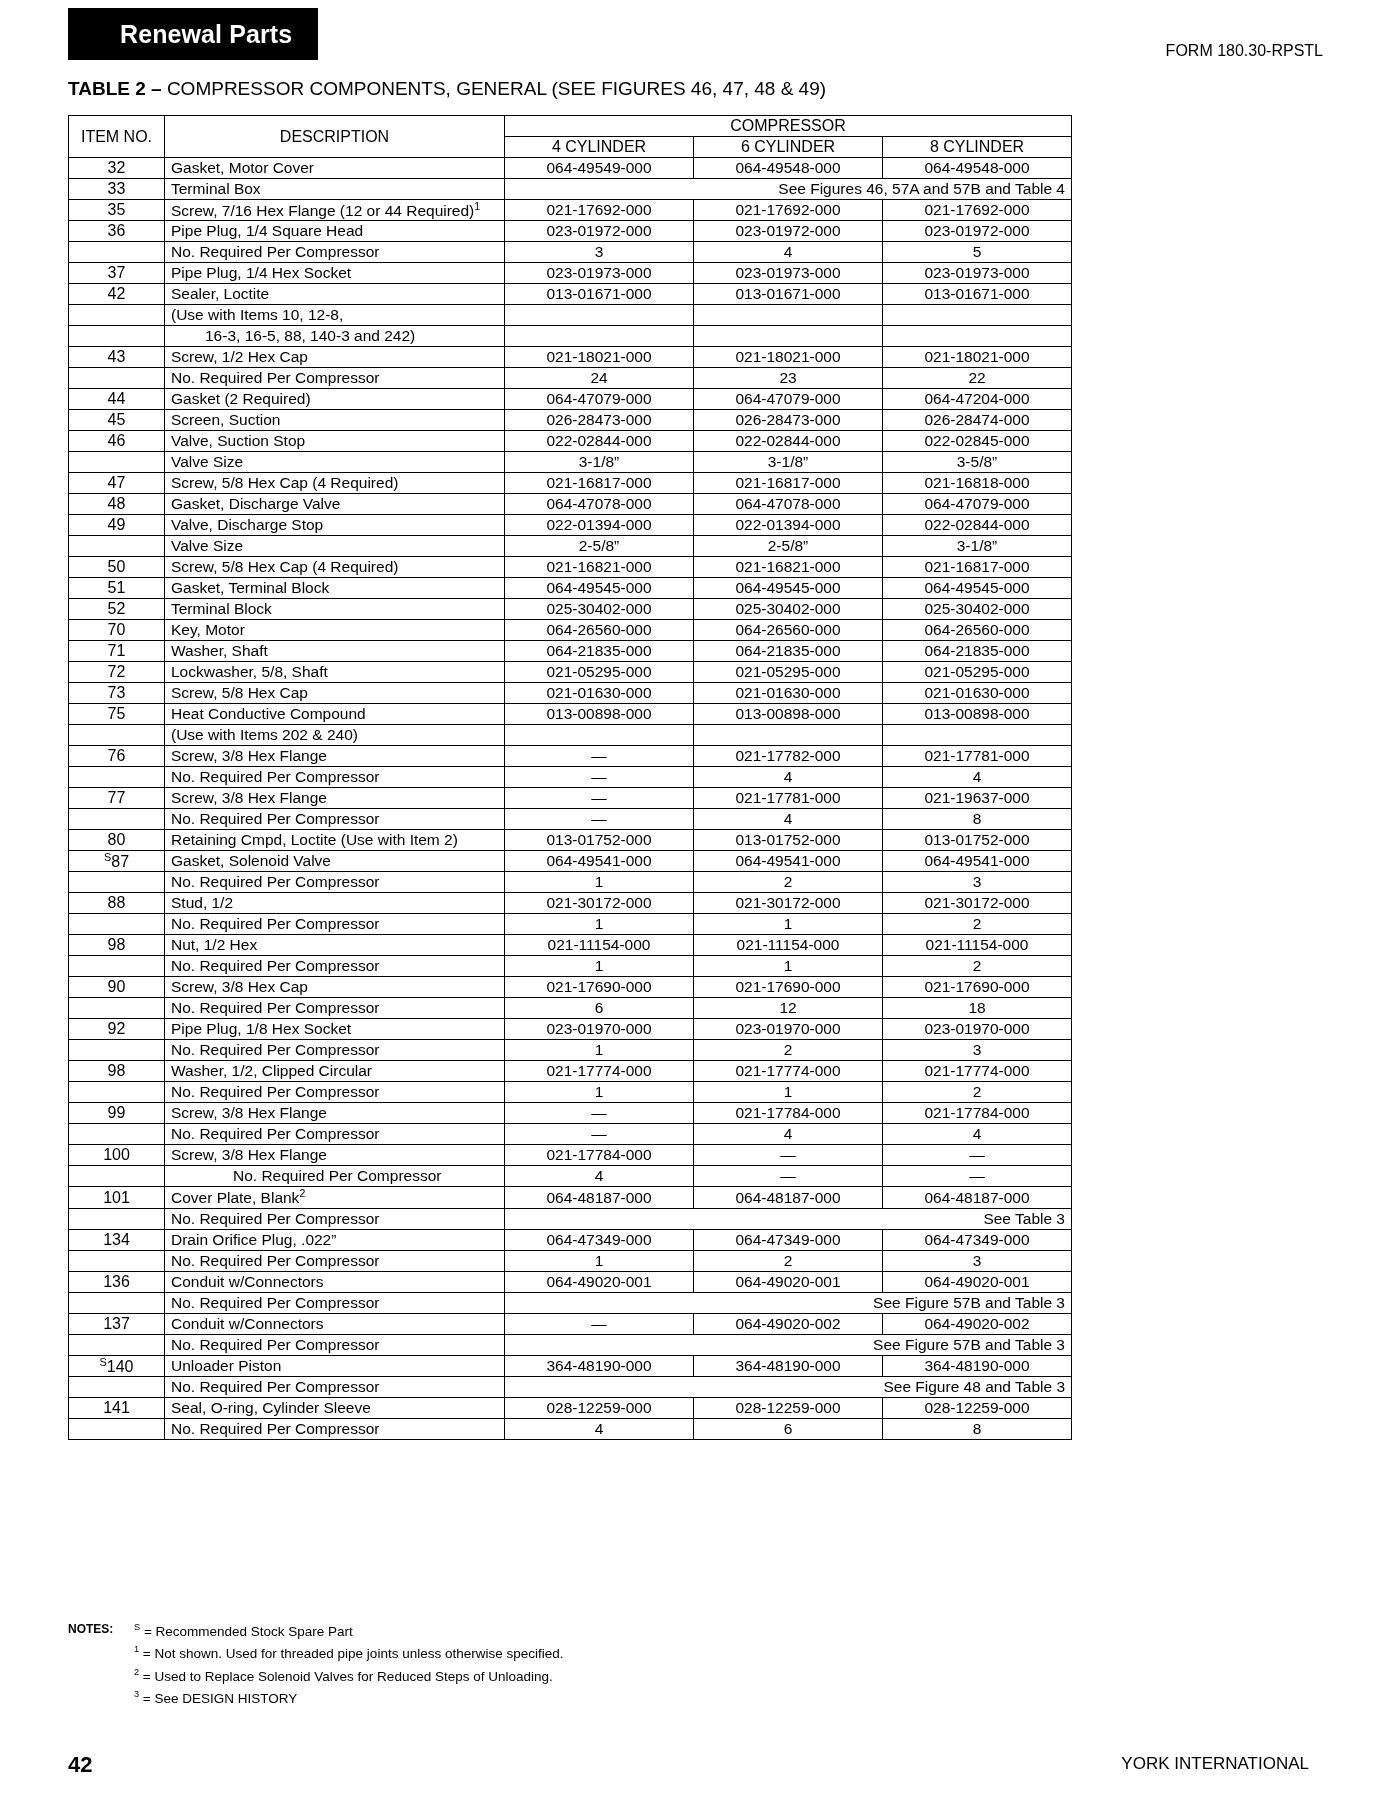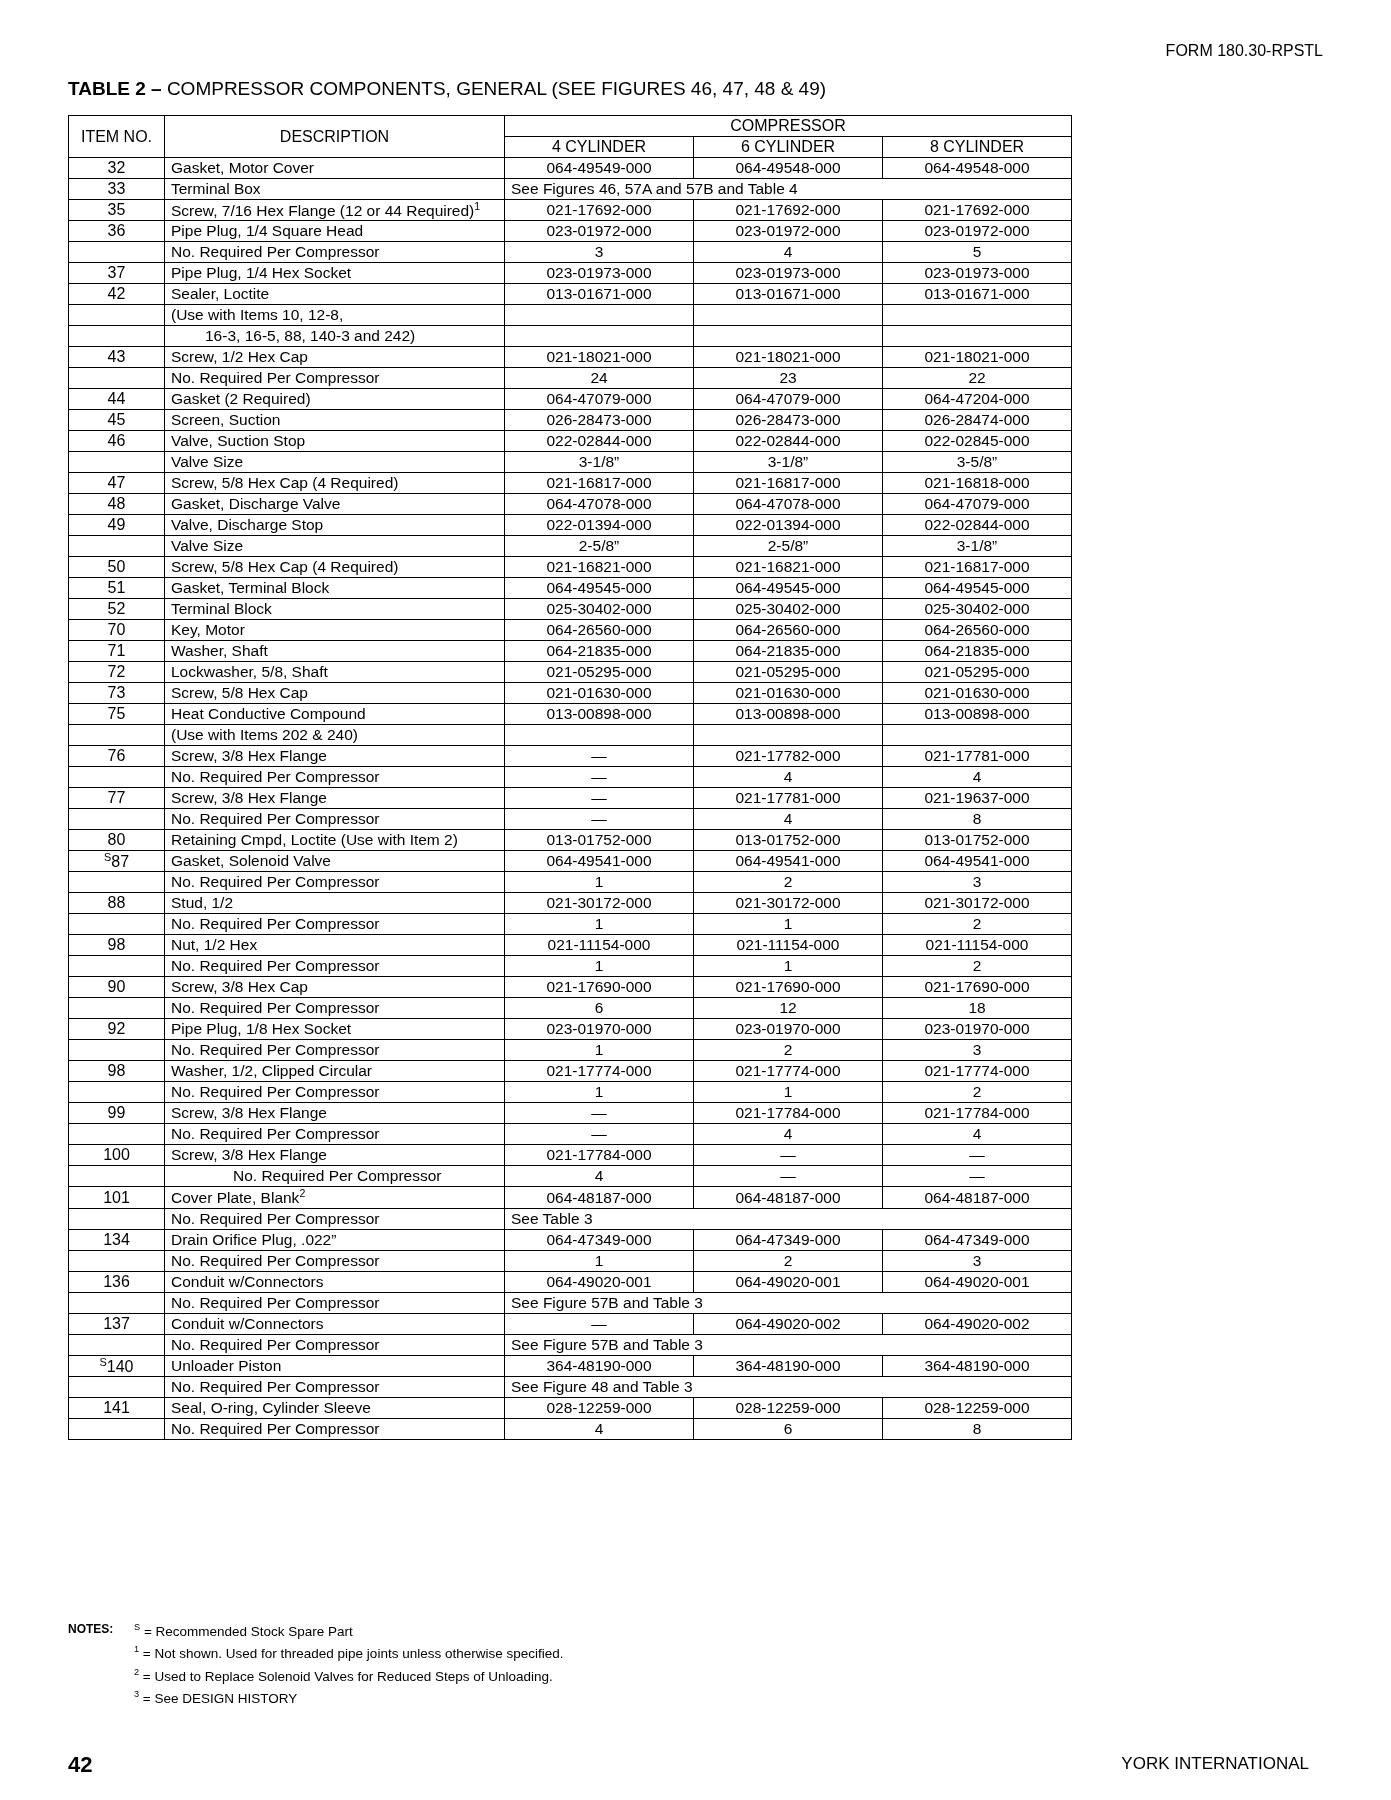--- a/index.html
+++ b/index.html
@@ -84,21 +84,21 @@
   th.hd-cyl  { height: 22px; }
 
   
   td.item {
     text-align: center;
     font-weight: bold;
     font-size: 16px;
   }
   td.desc { text-align: left; padding-left: 10px; }
   td.val  { text-align: center; }
-  td.span3 { text-align: left; }
+  td.span3 { text-align: right; }
   tr.grouped td.item, tr.grouped td.desc { border-bottom: none; }
   td.nb-bottom { border-bottom: none; }
   td.nb-top { border-top: none; }
 
   .indent { padding-left: 34px; display: inline-block; }
   .indent2 { padding-left: 62px; display: inline-block; }
   sup { font-size: 0.68em; vertical-align: super; }
   .sup-pre { font-size: 0.68em; vertical-align: super; }
 
   
@@ -128,20 +128,23 @@
     position: absolute;
     right: 82px; bottom: 26px;
     font-size: 17px;
   }
 </style>
 </head>
 <body>
 
 <div class="page">
 
+  <div class="masthead">
+    <span class="masthead-title">Renewal Parts</span>
+  </div>
 
   <div class="form-no">FORM 180.30-RPSTL</div>
 
   <div class="table-caption">
     <b>TABLE 2 –</b><span> COMPRESSOR COMPONENTS, GENERAL (SEE FIGURES 46, 47, 48 &amp; 49)</span>
   </div>
 
   <table class="parts">
     <colgroup>
       <col class="c-item">

